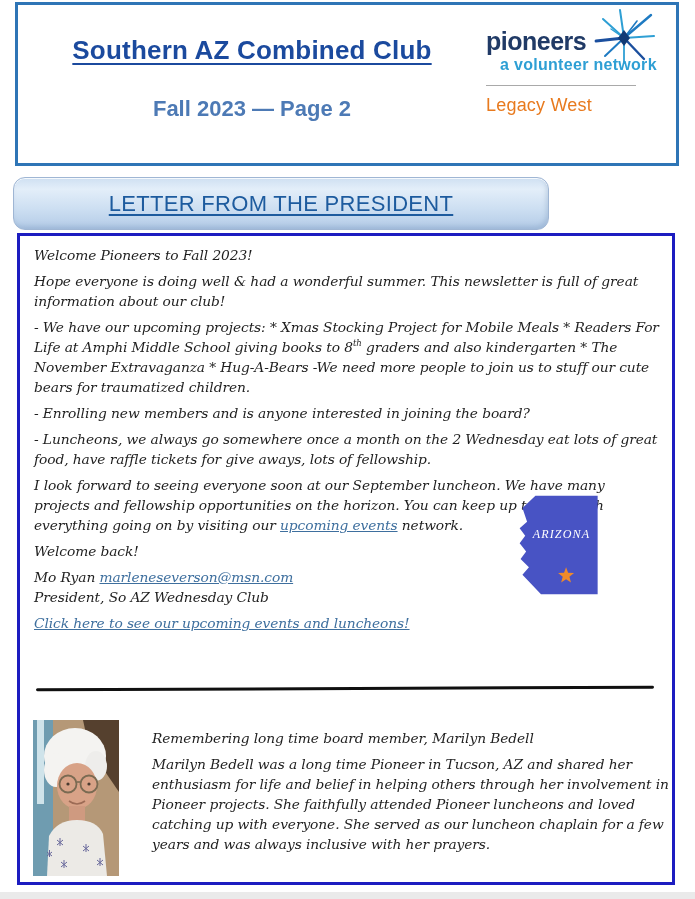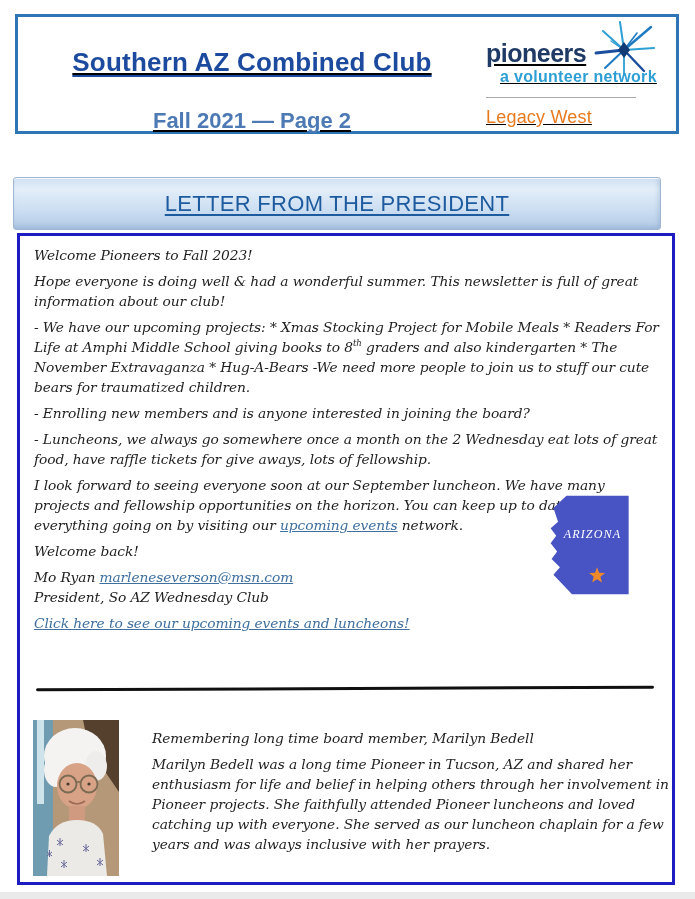--- a/index.html
+++ b/index.html
@@ -7,26 +7,25 @@
   .page {
     position: relative;
     width: 695px; height: 899px;
     background: #ffffff;
     font-family: "Liberation Sans", sans-serif;
     overflow: hidden;
   }
 
   
   .header-box {
-    position: absolute; left: 15px; top: 14px;
-    width: 664px; height: 120px;
+    position: absolute; left: 15px; top: 2px;
+    width: 664px; height: 164px;
     border: 3px solid #2e75b6;
     background: #ffffff;
     display: flex;
-    text-decoration: underline;
   }
   .header-titles {
     flex: 1 1 auto;
     display: flex; flex-direction: column;
     align-items: center;
     padding-top: 30px;
   }
   .masthead-title {
     font-size: 26px; font-weight: bold; color: #1b4a9e;
     text-decoration: underline; text-underline-offset: 4px; text-decoration-thickness: 2px;
@@ -53,22 +52,22 @@
   .logo-divider {
     width: 150px; height: 1px; background: #a9a9a9; margin: 11px 0 9px 0;
   }
   .logo-subbrand {
     font-size: 18px; font-weight: 500; color: #e87a1e; letter-spacing: 0.2px;
   }
 
   
   .banner {
     position: absolute; left: 13px; top: 177px;
-    width: 648px; height: 53px;
-    border: 1px solid #9fb6d4; border-radius: 3px;
+    width: 536px; height: 53px;
+    border: 1px solid #9fb6d4; border-radius: 12px;
     background: linear-gradient(180deg, #cfe0f2 0%, #e3eef9 22%, #cddff2 60%, #b3cbe7 100%);
     box-shadow: inset 0 1px 0 rgba(255,255,255,0.8), inset -2px -3px 4px rgba(100,130,170,0.25);
     display: flex; align-items: center; justify-content: center;
   }
   .banner-text {
     font-size: 22px; font-weight: 500; color: #1d5b9e;
     text-decoration: underline; text-underline-offset: 3px;
     letter-spacing: 0.3px;
   }
 
@@ -82,21 +81,21 @@
     font-family: "DejaVu Serif", serif;
     font-style: italic;
     font-size: 13.8px; line-height: 20px; color: #1e1e1e;
     letter-spacing: -0.1px;
   }
   .letter-box p { margin: 0 0 6px 0; max-width: 630px; }
   .letter-box sup { font-size: 0.62em; vertical-align: super; line-height: 0; }
   a.link { color: #3e6f9e; text-decoration: underline; cursor: pointer; }
 
   
-  .az-map { position: absolute; top: 258px; left: 518px; width: 94px; height: 104px; }
+  .az-map { position: absolute; top: 258px; left: 487px; width: 94px; height: 104px; }
 
   
   .rule {
     position: absolute; top: 451px; left: 16px;
     width: 618px; height: 3px; background: #101010;
     transform: rotate(-0.25deg); border-radius: 2px;
   }
 
   
   .memorial {
@@ -114,21 +113,21 @@
   }
 </style>
 </head>
 <body>
 
 <div class="page">
 
   <div class="header-box">
     <div class="header-titles">
       <div class="masthead-title">Southern AZ Combined Club</div>
-      <div class="masthead-subtitle">Fall 2021 — Page 2</div>
+      <div class="masthead-subtitle">Fall 2023 — Page 2</div>
     </div>
     <div class="logo">
       <svg class="logo-star" width="62" height="58" viewBox="0 0 62 58">
         <g stroke-linecap="round">
           <line x1="30" y1="31" x2="26" y2="3" stroke="#2e9fd4" stroke-width="2"></line>
           <line x1="30" y1="31" x2="57" y2="8" stroke="#1e7ac2" stroke-width="2.4"></line>
           <line x1="30" y1="31" x2="60" y2="29" stroke="#2e9fd4" stroke-width="2"></line>
           <line x1="30" y1="31" x2="50" y2="52" stroke="#1b4f9e" stroke-width="2.4"></line>
           <line x1="30" y1="31" x2="30" y2="56" stroke="#2e9fd4" stroke-width="1.8"></line>
           <line x1="30" y1="31" x2="11" y2="49" stroke="#1e7ac2" stroke-width="2"></line>

